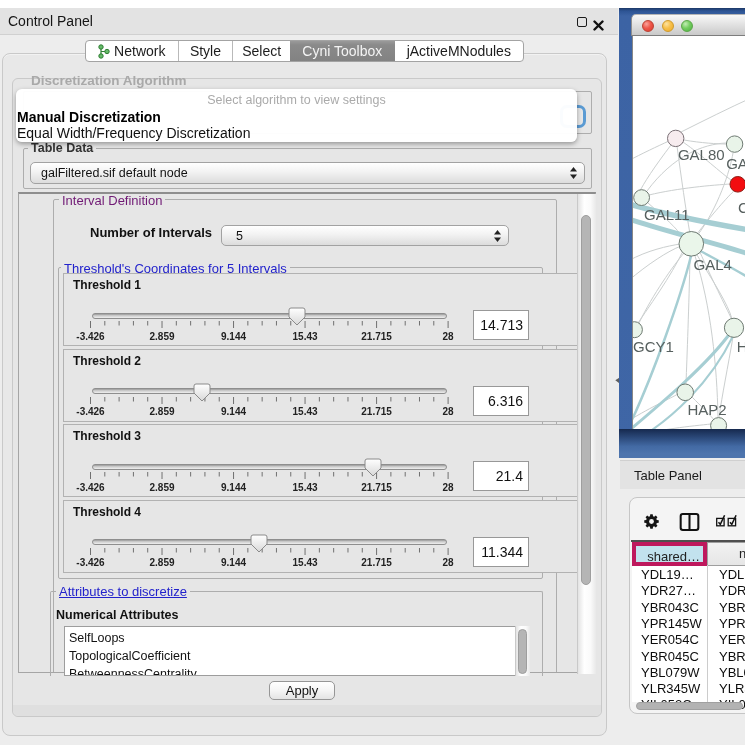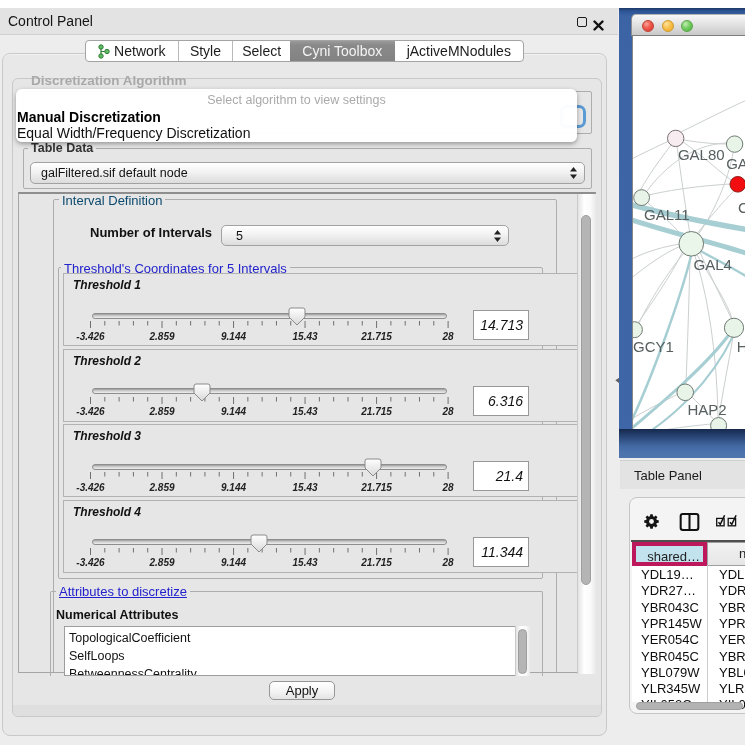--- a/index.html
+++ b/index.html
@@ -57,21 +57,21 @@
   font-size:12.5px; color:#111;
 }
 .combo .txt { position:absolute; left:10px; top:50%; transform:translateY(-50%); }
 .combo .arr { position:absolute; right:6px; top:50%; transform:translateY(-50%); width:9px; }
 
 
 .vsb-track { position:absolute; background:linear-gradient(90deg,#e3e3e3 0%,#ffffff 35%,#fafafa 70%,#e8e8e8 100%); border-left:1px solid #c9c9c9; }
 .vsb-thumb { position:absolute; background:#b5b5b5; border:1px solid #9e9e9e; border-radius:5px; }
 
 
-.throw { position:absolute; left:44px; width:554px; height:73px; border:1px solid #b2b2b2; background:#e6e6e6;font-style:italic; }
+.throw { position:absolute; left:44px; width:554px; height:73px; border:1px solid #b2b2b2; background:#e6e6e6; }
 .throw .lab { position:absolute; left:9px; top:4px; font-size:12px; font-weight:bold; color:#111; }
 .track { position:absolute; left:27.5px; top:38.5px; width:355px; height:6px; border-radius:3px;
   background:linear-gradient(180deg,#989898 0%,#cbcbcb 40%,#efefef 100%); border:1px solid #8e8e8e; }
 .thumb { position:absolute; top:33px; width:18px; height:19px; z-index:2; }
 .vbox { position:absolute; left:409px; top:36px; width:56px; height:30px; background:#fff; border:1px solid #989898;
   font-size:14px; color:#111; text-align:right; line-height:28px; padding-right:5px; }
 .ticks { position:absolute; left:0; top:47px; }
 .tlabels { position:absolute; font-size:10px; font-weight:bold; color:#222; top:56.5px; }
 .tlabels span { position:absolute; transform:translateX(-50%); white-space:nowrap; }
 
@@ -175,21 +175,21 @@
     <svg class="arr" width="9" height="12" viewBox="0 0 9 12">
       <path d="M4.5 0 L8 4.5 L1 4.5 Z" fill="#222"></path>
       <path d="M4.5 12 L8 7.5 L1 7.5 Z" fill="#222"></path>
     </svg>
   </div>
 
   <div class="abs" style="left:18px; top:184px; width:578px; height:481px; border:1px solid #a5a5a5; border-top:2px solid #8e8e8e; background:#e6e6e6; overflow:hidden;">
     <div style="position:absolute; left:0; top:0; width:579px; height:483px;" id="vpinner">
 
       <div class="group" style="left:34px; top:5px; width:504px; height:600px;"></div>
-      <div class="gtitle" style="left:40px; top:-1px; color:#0c4a6e;">Interval Definition</div>
+      <div class="gtitle" style="left:40px; top:-1px; color:#701a75;">Interval Definition</div>
 
       <div style="position:absolute; left:71px; top:31px; width:140px; font-size:13px; font-weight:bold; color:#111;">Number of Intervals</div>
       <div class="combo" style="left:202px; top:31px; width:288px; height:21px;">
         <span class="txt" style="left:14px;">5</span>
         <svg class="arr" width="9" height="12" viewBox="0 0 9 12">
           <path d="M4.5 0 L8 4.5 L1 4.5 Z" fill="#222"></path>
           <path d="M4.5 12 L8 7.5 L1 7.5 Z" fill="#222"></path>
         </svg>
       </div>
 
@@ -396,22 +396,22 @@
           </div>
     <div class="vbox">11.344</div>
   </div>
       </div>
   </div>
 
   <div class="group" style="left:50px; top:583px; width:493px; height:85px; border-bottom:none; border-radius:2px 2px 0 0;"></div>
   <div class="gtitle" style="left:56px; top:576px; color:#2222cc;text-decoration:underline;">Attributes to discretize</div>
   <div class="abs" style="left:56px; top:600px; font-size:12.5px; font-weight:bold; color:#111;">Numerical Attributes</div>
   <div class="abs" id="attlist">
+    <div>SelfLoops</div>
     <div>TopologicalCoefficient</div>
-    <div>SelfLoops</div>
     <div>BetweennessCentrality</div>
   </div>
   <div class="vsb-track" style="left:515px; top:618px; width:15px; height:50px;"></div>
   <div class="vsb-thumb" style="left:518px; top:621px; width:9px; height:45px;"></div>
 
   <div class="vsb-track" style="left:577px; top:186px; width:19px; height:480px;"></div>
   <div class="vsb-thumb" style="left:581px; top:207px; width:10px; height:370px;"></div>
 
   <div class="abs" id="applybtn">Apply</div>
 

